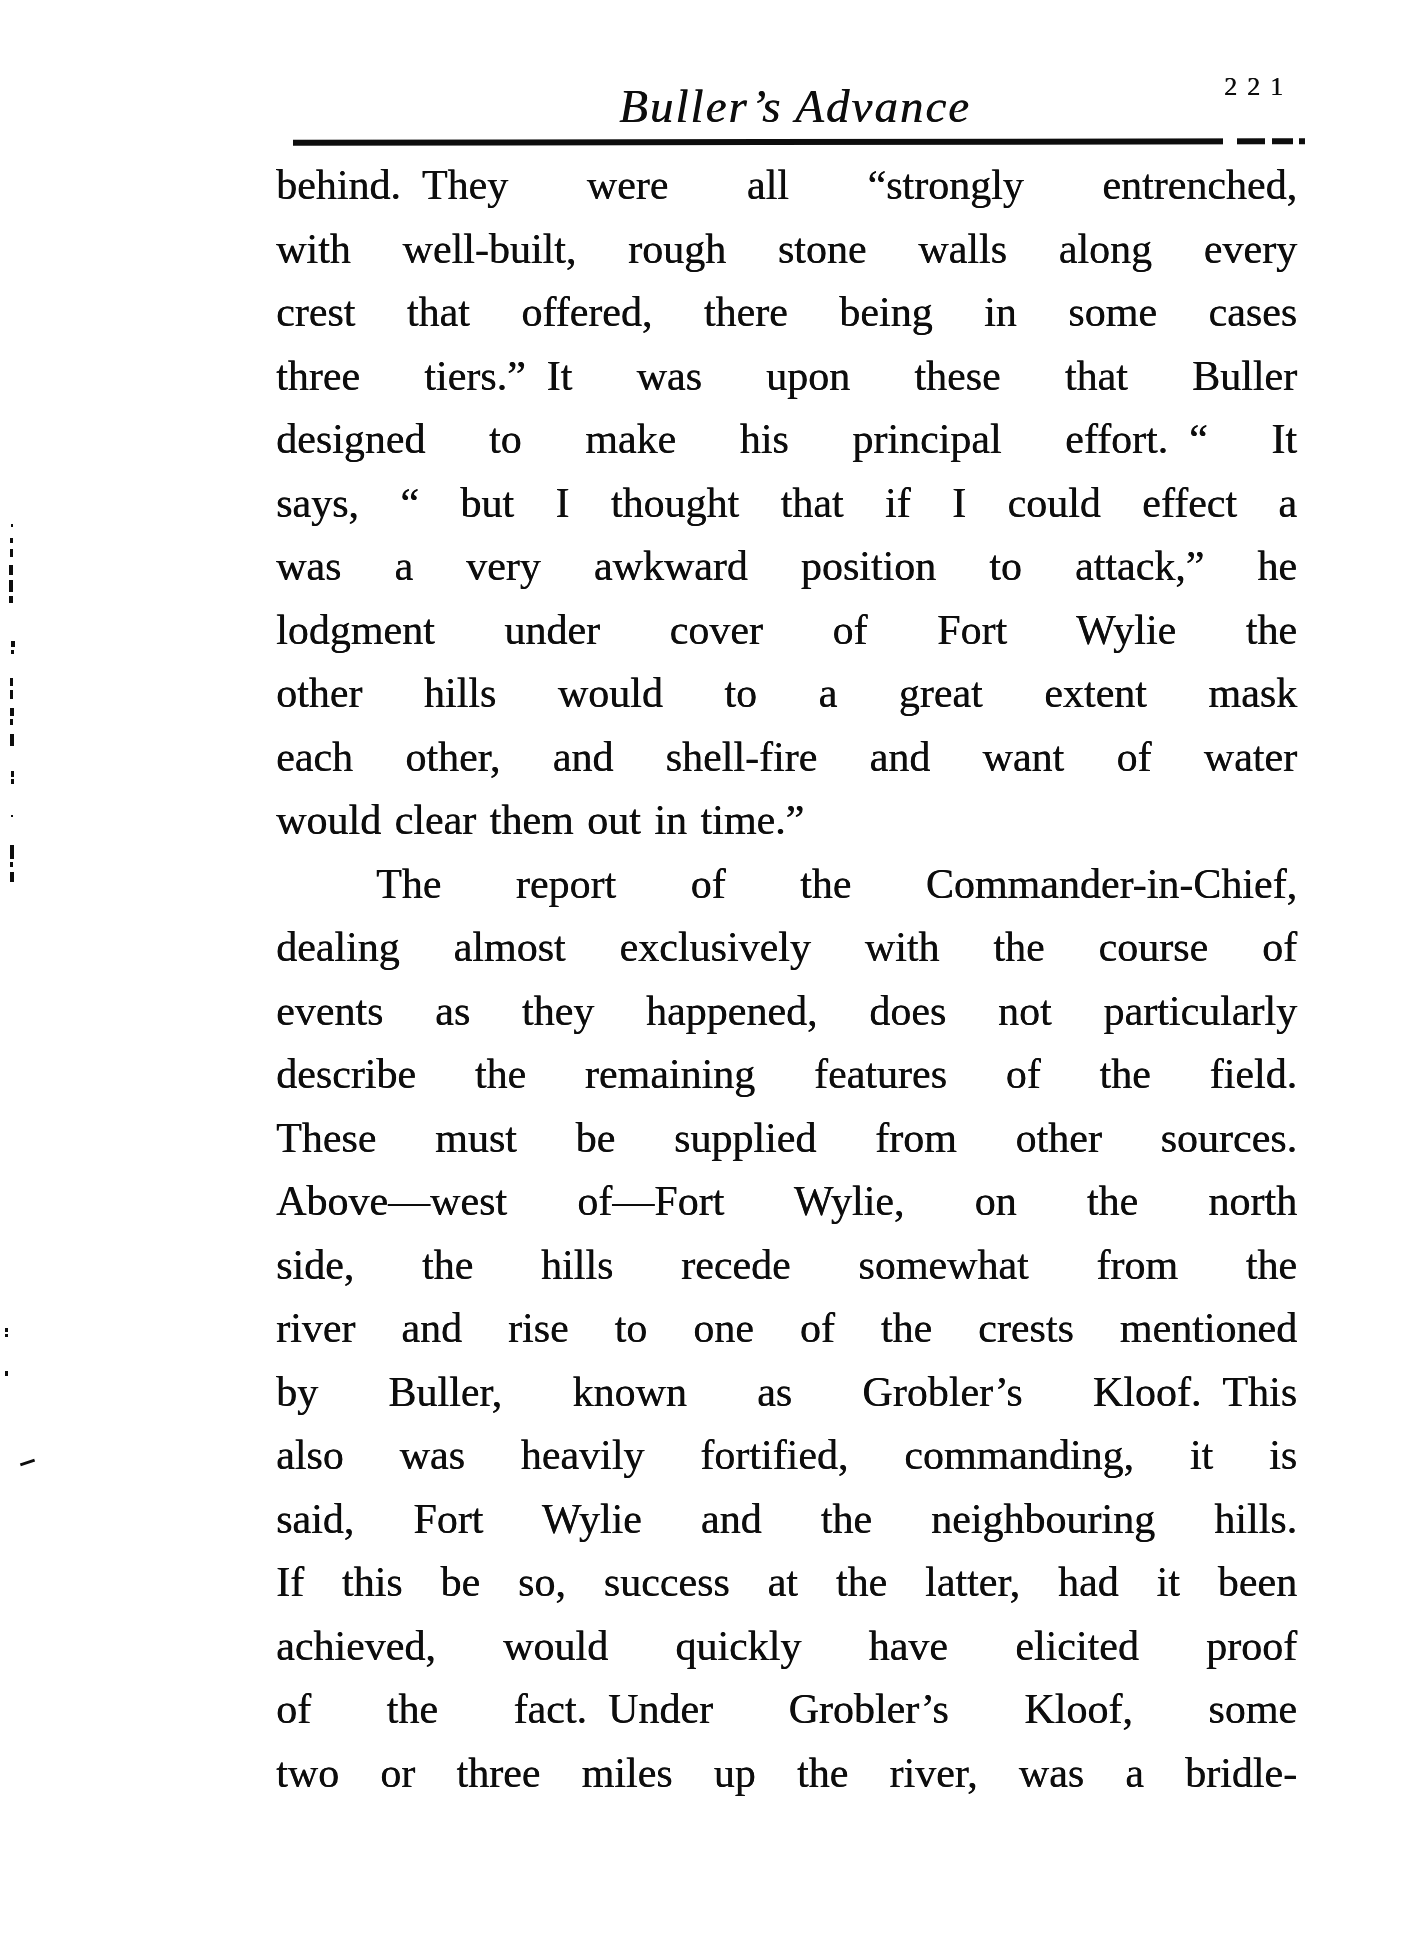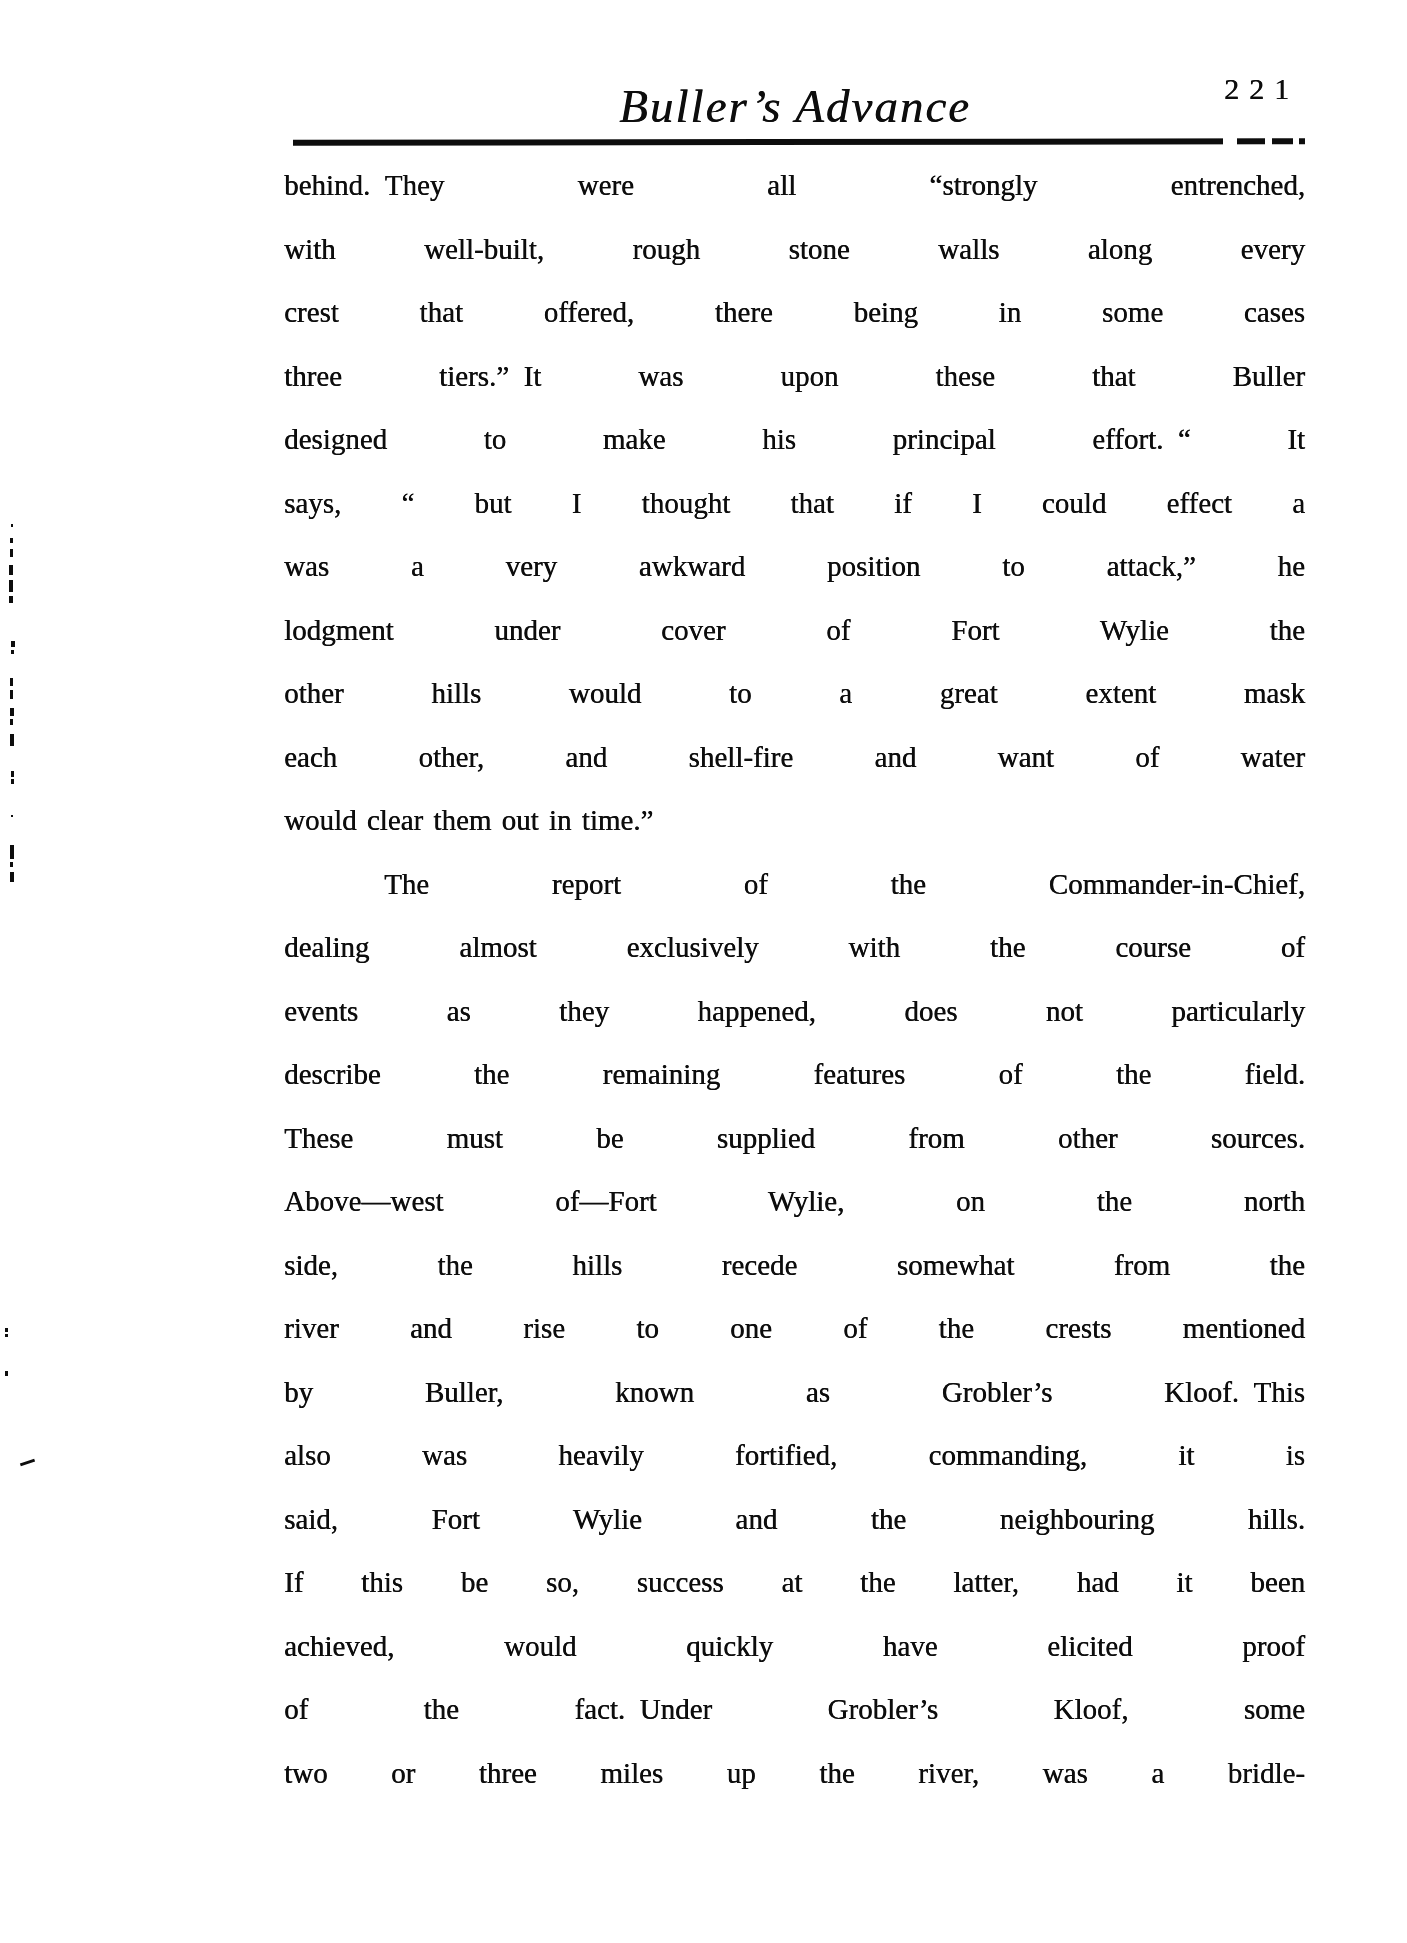--- a/index.html
+++ b/index.html
@@ -22,21 +22,21 @@
     font-size: 47px;
     letter-spacing: 2px;
     text-shadow: 0.5px 0 0 currentColor;
     white-space: nowrap;
     margin-top: 33px;
   }
   .page-number {
     position: absolute;
     left: 1224px;
     top: 72px;
-    font-size: 30px;
+    font-size: 26px;
     letter-spacing: 10px;
     text-shadow: 0.5px 0 0 currentColor;
     white-space: nowrap;
   }
   .header-rule {
     position: absolute;
     left: 293px;
     top: 139px;
     width: 1012px;
     height: 6px;
@@ -46,24 +46,24 @@
       transparent 930px, transparent 944px,
       #0d0d0d 944px, #0d0d0d 972px,
       transparent 972px, transparent 979px,
       #0d0d0d 979px, #0d0d0d 1000px,
       transparent 1000px, transparent 1006px,
       #0d0d0d 1006px, #0d0d0d 1012px);
     transform: rotate(-0.08deg);
   }
   .text-block {
     position: absolute;
-    left: 284px;
+    left: 276px;
     top: 154px;
     width: 1021px;
-    font-size: 29px;
+    font-size: 42px;
     line-height: 63.5px;
     word-spacing: 3px;
     text-shadow: 0.4px 0 0 currentColor;
   }
   .line {
     height: 63.5px;
     text-align: justify;
     text-align-last: justify;
     text-justify: inter-word;
     white-space: nowrap;

